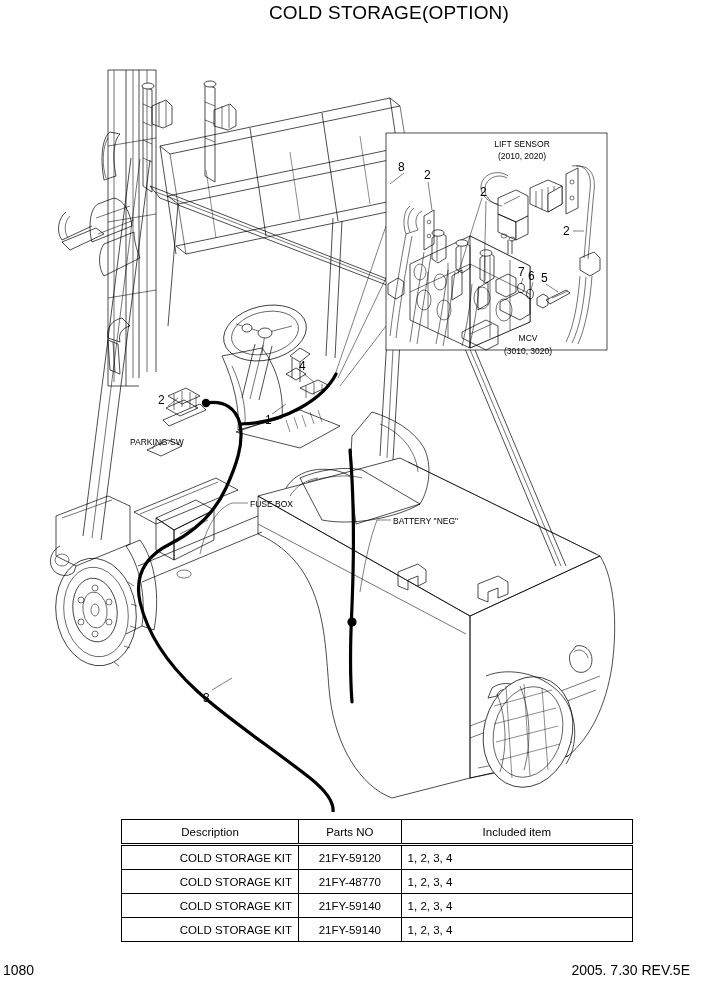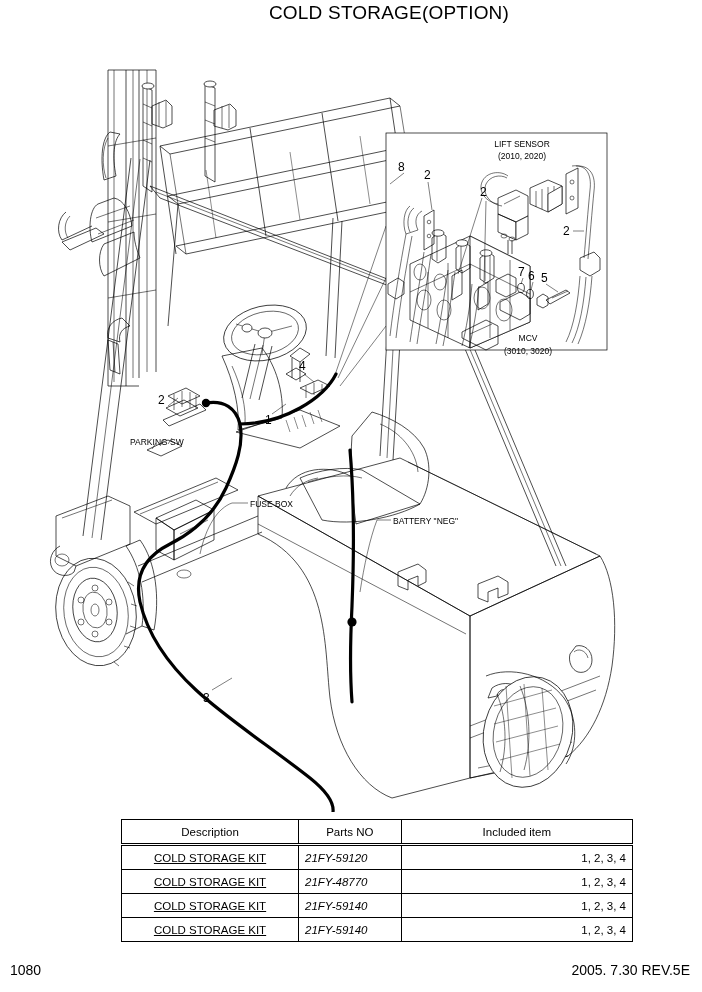--- a/index.html
+++ b/index.html
@@ -17,26 +17,26 @@
 
   
   .parts-table{position:absolute;left:121px;top:819px;width:512px;
                border-collapse:collapse;font-size:11.5px;border-radius:24px;}
   .parts-table th,.parts-table td{border:1px solid #000;height:23px;padding:0 6px;
                font-weight:normal;}
   .parts-table thead th{text-align:center;border-bottom:3px double #000;}
   .col-desc{width:176px;}
   .col-part{width:96px;margin-left:24px;}
   .col-incl{width:238px;}
-  .td-desc{text-align:center;text-decoration:underline;}
-  .td-part{text-align:left;font-style:italic;}
-  .td-incl{text-align:right;padding-left:18px;}
+  .td-desc{text-align:right;}
+  .td-part{text-align:center;}
+  .td-incl{text-align:left;padding-left:18px;}
 
   
-  .footer-left{position:absolute;left:10px;top:962px;font-size:14px;}
+  .footer-left{position:absolute;left:3px;top:962px;font-size:14px;}
   .footer-right{position:absolute;right:12px;top:962px;font-size:14px;}
 
   
   #drawing text{font-family:"Liberation Sans","DejaVu Sans",sans-serif;fill:#000;}
   .lbl{font-size:8.5px;}
   .lblc{font-size:8.5px;text-anchor:middle;}
   .cal{font-size:12px;}
   .ln{fill:none;stroke:#000;stroke-width:.7;}
   .ln-thin{fill:none;stroke:#000;stroke-width:.55;}
   .ln-lt{fill:none;stroke:#000;stroke-width:.45;}

